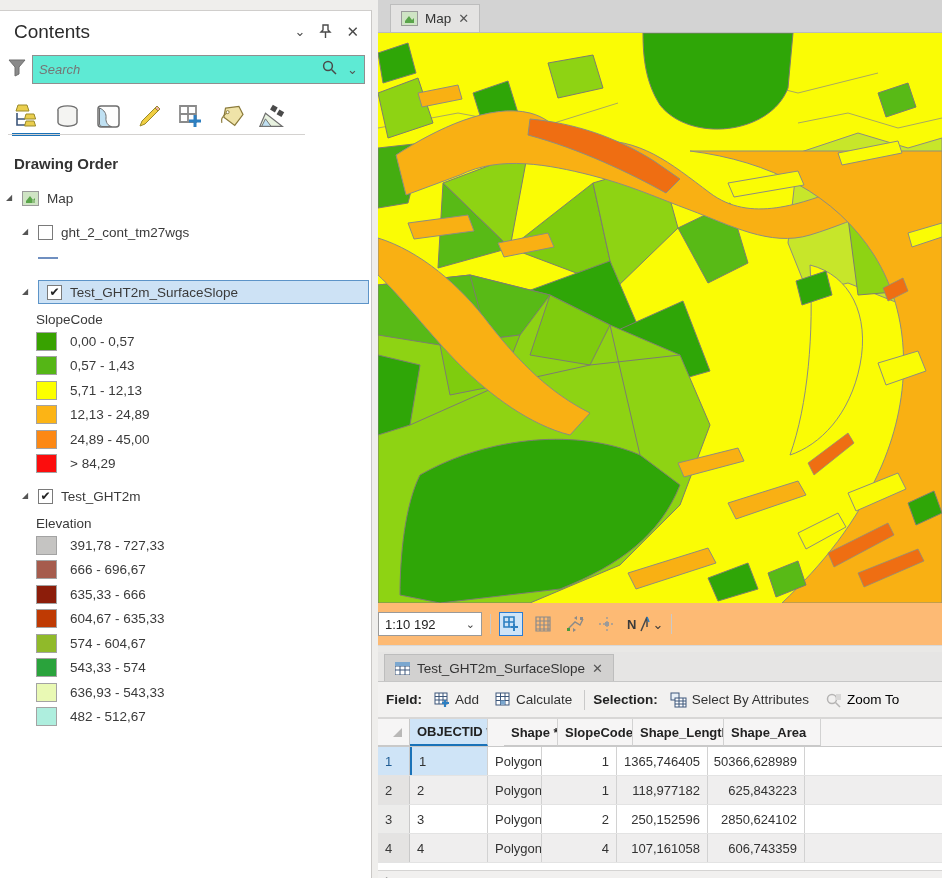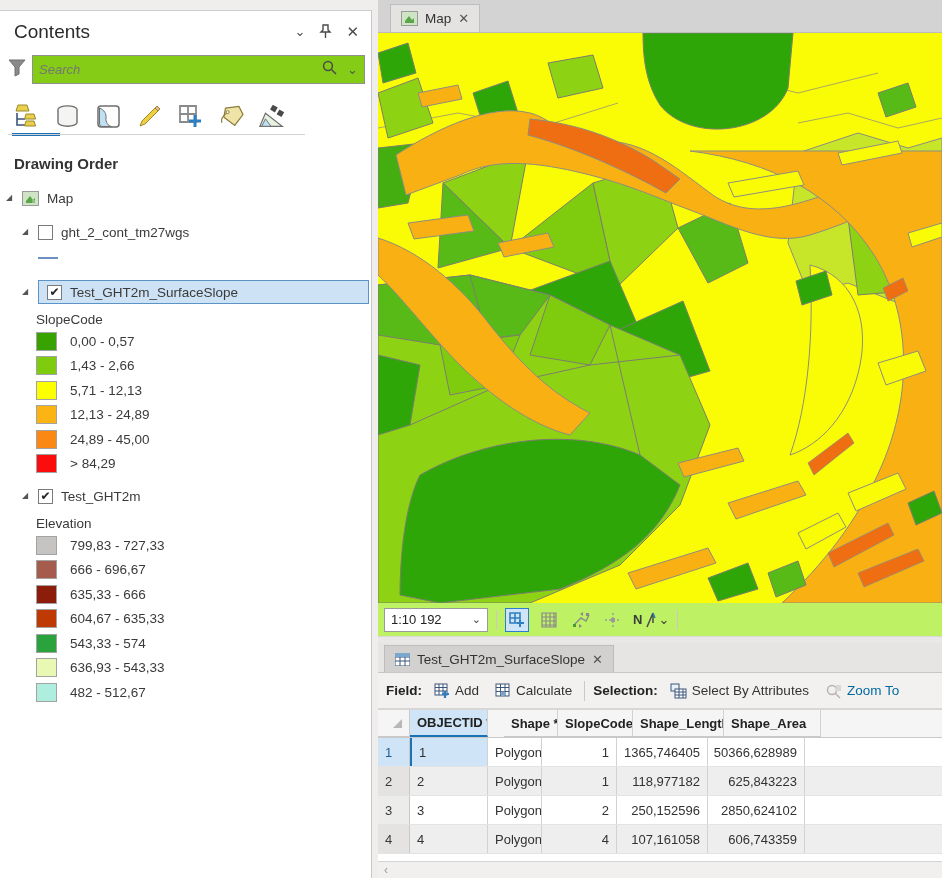--- a/index.html
+++ b/index.html
@@ -10,21 +10,21 @@
   .contents-pane { position:absolute; left:0; top:10px; width:372px; height:868px;
     background:#ffffff; border-top:1px solid #d0cecc; border-right:1px solid #cac8c6; }
   .pane-header { display:flex; align-items:center; padding:10px 12px 4px 14px; }
   .pane-title { font-size:19px; color:#2b2b2b; flex:1; }
   .pane-hicons { display:flex; gap:14px; align-items:center; color:#4a4a4a; }
   .hicon { font-size:15px; line-height:14px; cursor:default; }
   .chev { font-size:13px; }
 
   .search-row { display:flex; align-items:center; margin:8px 6px 0 6px; }
   .funnel { margin:0 6px 0 2px; }
-  .searchbox { flex:1; height:29px; border:1px solid #8f8f8f; background:#84cc16;
+  .searchbox { flex:1; height:29px; border:1px solid #8f8f8f; background:#5eead4;
     display:flex; align-items:center; padding:0 6px; }
   .searchbox input { flex:1; border:none; outline:none; font-style:italic;
     font-size:13px; color:#5f5f5f; font-family:"Liberation Sans",sans-serif; background:transparent; }
   .searchbox .mag { margin-right:10px; }
   .searchbox .chev { color:#555; }
 
   .ico-row { display:flex; gap:13px; padding:10px 0 0 12px; align-items:flex-end; height:46px; }
   .ico { width:28px; height:28px; display:flex; align-items:center; justify-content:center; }
   .ico-underline { position:relative; height:4px; margin:3px 8px 0 8px; }
   .ico-underline .grayline { position:absolute; left:0; right:58px; top:1px; height:1px; background:#d4d2d0; }
@@ -54,43 +54,43 @@
   
   .map-area { position:absolute; left:378px; top:0; width:564px; height:878px; }
   .map-tabstrip { height:33px; background:#d3d3d3; border-bottom:1px solid #bcbcbc; display:flex; align-items:flex-end; }
   .map-tab { height:28px; margin-left:12px; background:#e4e3e2; display:flex; align-items:center;
     padding:0 10px; gap:7px; font-size:13.5px; color:#333; border:1px solid #bdbdbd; border-bottom:none; }
   .tab-close { color:#555; font-size:13px; }
 
   .map-canvas { height:570px; background:#fafc05; overflow:hidden; }
   .map-canvas svg { display:block; width:564px; height:570px; }
 
-  .map-statusbar { height:34px; background:#bef264; display:flex; align-items:center;
-    padding-left:6px; gap:8px; border-bottom:1px solid #d8d8d8; }
+  .map-statusbar { height:43px; background:#fdba74; display:flex; align-items:center;
+    padding-left:0; gap:8px; border-bottom:1px solid #d8d8d8; }
   .scale-box { width:104px; height:24px; border:1px solid #9a9a9a; background:#fff;
     display:flex; align-items:center; padding:0 6px; font-size:13px; color:#222; }
   .scale-box .chev { margin-left:auto; font-size:11px; color:#444; }
   .vsep { width:1px; height:20px; background:#c9c9c9; }
   .sbico { width:24px; height:24px; display:flex; align-items:center; justify-content:center; }
   .sbico.active { background:#cfe4f7; border:1px solid #2b7cd3; }
   .north { display:flex; align-items:center; gap:2px; font-size:13px; font-weight:bold; color:#3a3a3a; }
 
   .panel-gap { height:6px; background:#e9e8e6; }
 
   
   .table-panel { background:#fff; height:265px; }
   .tbl-tabstrip { height:30px; background:#e6e5e4; display:flex; align-items:flex-end; border-bottom:1px solid #c6c6c6; }
   .tbl-tab { height:27px; margin-left:6px; background:#d2d1d0; display:flex; align-items:center;
     padding:0 10px; gap:7px; font-size:13.5px; color:#333; border:1px solid #bdbdbd; border-bottom:none; }
 
   .tbl-toolbar { height:37px; background:#f2f1f0; display:flex; align-items:center; gap:8px;
     padding-left:8px; font-size:13.5px; border-bottom:2px solid #d8d7d6; }
   .tb-label { font-weight:bold; color:#222; }
   .tb-btn { display:flex; align-items:center; gap:5px; color:#333; padding:3px 4px; }
-  .tb-btn.disabled { color:#0369a1; }
+  .tb-btn.disabled { color:#000000; }
 
   .grid-wrap { background:#fff; position:relative; height:198px; }
   .grid { display:flex; flex-direction:column; font-size:13px; }
   .g-head { display:flex; height:28px; background:#f6f5f5; border-bottom:1px solid #c9c9c9; }
   .g-cell { border-right:1px solid #d2d2d2; display:flex; align-items:center; padding:0 7px;
     overflow:hidden; white-space:nowrap; }
   .g-head .g-cell { font-weight:bold; color:#222; background:#f6f5f5; border-bottom:1px solid #c9c9c9; }
   .g-head .col-sel { background:#cfe4f7; border-bottom:2px solid #1a72b8; }
   .corner-tri { width:0; height:0; border-left:9px solid transparent; border-bottom:9px solid #b9b8b7; margin-left:auto; }
   .g-row { display:flex; height:29px; border-bottom:1px solid #e3e3e3; background:#fff; }
@@ -224,22 +224,22 @@
         <span>Test_GHT2m_SurfaceSlope</span>
       </div>
     </div>
     <div class="field-label">SlopeCode</div>
     <div class="legend" id="slope-legend">
         <div class="legend-row">
           <span class="swatch" style="background: rgb(56, 162, 0);"></span>
           <span class="legend-label">0,00 - 0,57</span>
         </div>
         <div class="legend-row">
-          <span class="swatch" style="background: rgb(127, 204, 14);"></span>
-          <span class="legend-label">1,43 - 2,66</span>
+          <span class="swatch" style="background: rgb(85, 182, 22);"></span>
+          <span class="legend-label">0,57 - 1,43</span>
         </div>
         <div class="legend-row">
           <span class="swatch" style="background: rgb(252, 255, 0);"></span>
           <span class="legend-label">5,71 - 12,13</span>
         </div>
         <div class="legend-row">
           <span class="swatch" style="background: rgb(252, 180, 21);"></span>
           <span class="legend-label">12,13 - 24,89</span>
         </div>
         <div class="legend-row">
@@ -254,33 +254,37 @@
 
     <div class="tree-row row-sub" style="margin-top:8px;">
       <span class="expander">◢</span>
       <span class="cbx">✔</span>
       <span>Test_GHT2m</span>
     </div>
     <div class="field-label">Elevation</div>
     <div class="legend" id="elevation-legend">
         <div class="legend-row">
           <span class="swatch" style="background: rgb(197, 196, 194);"></span>
-          <span class="legend-label">799,83 - 727,33</span>
+          <span class="legend-label">391,78 - 727,33</span>
         </div>
         <div class="legend-row">
           <span class="swatch" style="background: rgb(166, 92, 77);"></span>
           <span class="legend-label">666 - 696,67</span>
         </div>
         <div class="legend-row">
           <span class="swatch" style="background: rgb(140, 29, 10);"></span>
           <span class="legend-label">635,33 - 666</span>
         </div>
         <div class="legend-row">
           <span class="swatch" style="background: rgb(191, 58, 3);"></span>
           <span class="legend-label">604,67 - 635,33</span>
+        </div>
+        <div class="legend-row">
+          <span class="swatch" style="background: rgb(144, 186, 42);"></span>
+          <span class="legend-label">574 - 604,67</span>
         </div>
         <div class="legend-row">
           <span class="swatch" style="background: rgb(42, 163, 60);"></span>
           <span class="legend-label">543,33 - 574</span>
         </div>
         <div class="legend-row">
           <span class="swatch" style="background: rgb(233, 249, 180);"></span>
           <span class="legend-label">636,93 - 543,33</span>
         </div>
         <div class="legend-row">

